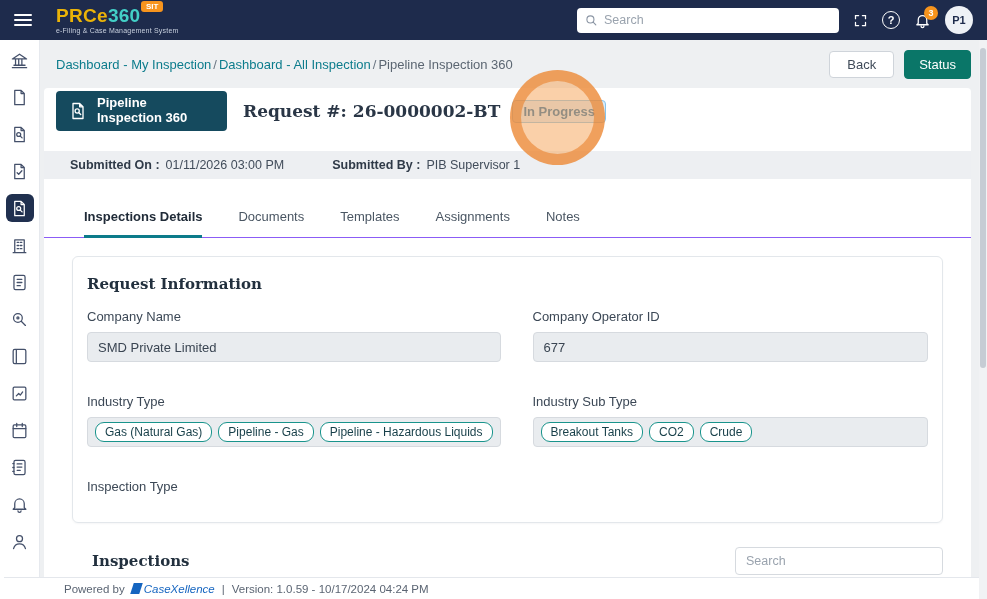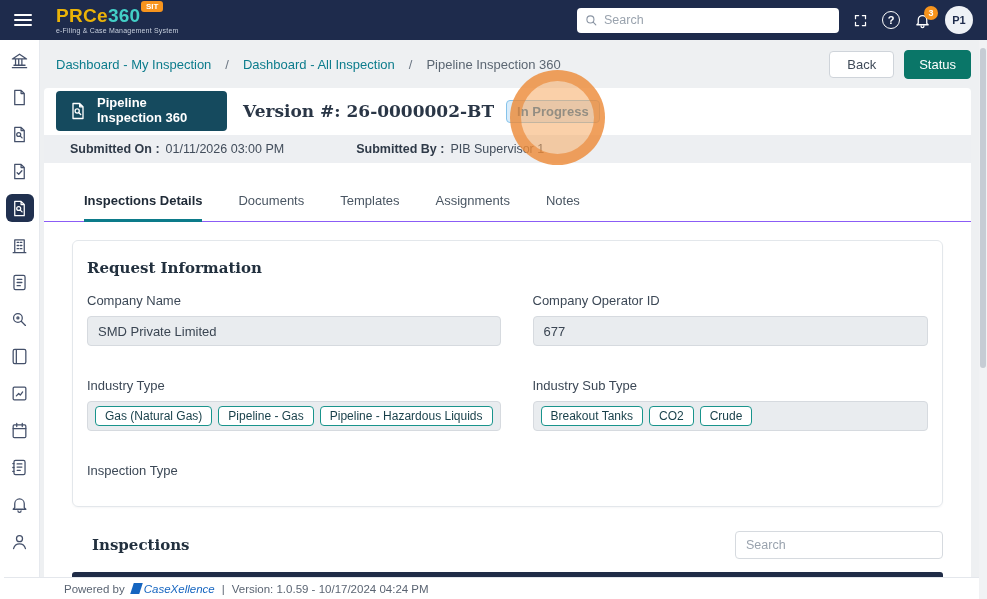--- a/index.html
+++ b/index.html
@@ -65,21 +65,21 @@
     padding-top: 6px; gap: 9px; z-index: 5;
   }
   .sb-item { width: 28px; height: 28px; display: flex; align-items: center; justify-content: center; border-radius: 6px; cursor: pointer; }
   .sb-item svg { width: 19px; height: 19px; stroke: #44506a; stroke-width: 1.6; fill: none; stroke-linecap: round; stroke-linejoin: round; }
   .sb-item.active { background: #20304f; }
   .sb-item.active svg { stroke: #fff; }
 
   
   .main { position: absolute; left: 40px; top: 40px; right: 0; bottom: 0; background: #eef0f2; }
   .crumb-row { height: 48px; display: flex; align-items: center; padding: 0 16px 0 16px; gap: 10px; }
-  .crumbs { font-size: 13px; display: flex; gap: 14px; flex-wrap: nowrap; }
+  .crumbs { font-size: 13px; display: flex; gap: 2px; flex-wrap: nowrap; }
   .crumb-link { color: #0c7c8c; cursor: pointer; text-decoration: none; }
   .crumb-sep { color: #6b7683; }
   .crumb-current { color: #5b6672; }
   .crumb-spacer { flex: 1; }
   .btn-back {
     background: #fff; border: 1px solid #cfd4da; color: #3f4a58;
     font-size: 13px; padding: 5px 17px; border-radius: 4px; cursor: pointer;
     font-family: "Liberation Sans", sans-serif;
   }
   .btn-status {
@@ -100,22 +100,22 @@
   }
   .module-badge svg { width: 20px; height: 20px; stroke: #fff; stroke-width: 1.6; fill: none; stroke-linecap: round; stroke-linejoin: round; }
   .module-title { font-size: 13px; font-weight: 700; line-height: 1.15; width: 118px; }
   .request-title { font-family: "DejaVu Serif", serif; font-size: 17px; font-weight: 700; color: #2a3646; margin-left: 16px; }
   .status-pill {
     margin-left: 12px; background: #d9ecfa; border: 1px solid #86c3ea; color: #1c6ca8;
     font-size: 13px; font-weight: 600; padding: 3px 10px; border-radius: 4px;
   }
 
   .submitted-strip {
-    margin-top: 4px; background: #edeff2; padding: 7px 26px;
-    display: flex; gap: 72px; font-size: 12.5px;
+    margin-top: 20px; background: #edeff2; padding: 7px 26px;
+    display: flex; gap: 48px; font-size: 12.5px;
   }
   .submitted-item { display: flex; gap: 6px; }
   .submitted-label { font-weight: 700; color: #2f3a48; }
   .submitted-value { color: #424d5b; }
 
   .tabs { margin-top: 30px; padding: 0 40px; display: flex; gap: 36px; border-bottom: 1px solid #8b5cf6; }
   .tab { padding-bottom: 11px; font-size: 13px; color: #4a5663; cursor: pointer; }
   .tab.active { color: #202b38; font-weight: 700; border-bottom: 3px solid #0c7b8a; margin-bottom: -1px; }
 
   .card {
@@ -126,21 +126,21 @@
   .grid { display: grid; grid-template-columns: 1fr 1fr; column-gap: 18px; row-gap: 16px; gap: 32px; }
   .field-label { font-size: 13px; color: #3c4856; margin-bottom: 8px; }
   .dis-input {
     background: #e9ecef; border: 1px solid #d6dadf; border-radius: 4px;
     min-height: 30px; display: flex; align-items: center; padding: 2px 10px;
     font-size: 13px; color: #3a4552;
   }
   .chips { gap: 6px; padding: 2px 7px; flex-wrap: nowrap; }
   .chip {
     background: #fff; border: 1px solid #19948c; color: #173f49;
-    border-radius: 4px; padding: 2px 9px; font-size: 12px; white-space: nowrap;
+    border-radius: 9px; padding: 2px 9px; font-size: 12px; white-space: nowrap;
   }
 
   .insp-section { margin: 24px 28px 0; }
   .insp-head { display: flex; justify-content: space-between; align-items: center; margin-left: 20px; }
   .insp-title { font-family: "DejaVu Serif", serif; font-size: 15px; font-weight: 700; color: #22303e; }
   .insp-search {
     width: 208px; height: 28px; border: 1px solid #d6dadf; border-radius: 4px;
     padding: 0 10px; font-size: 12.5px; color: #3a4552; outline: none;
     font-family: "Liberation Sans", sans-serif;
   }
@@ -326,21 +326,21 @@
     <div class="module-row">
       <div class="module-badge">
         <svg viewBox="0 0 24 24">
             <path d="M6 3h8l4 4v14H6zM14 3v4h4"></path>
             <circle cx="11" cy="12" r="2.5"></circle>
             <path d="M13 14l2.3 2.3"></path>
           </svg>
         <span class="module-title">Pipeline Inspection 360</span>
       </div>
       <div class="request-title">
-        <span>Version #:</span>
+        <span>Request #:</span>
         <span>26-0000002-BT</span>
       </div>
       <span class="status-pill">In Progress</span>
     </div>
 
     <div class="submitted-strip">
       <div class="submitted-item">
         <span class="submitted-label">Submitted On :</span>
         <span class="submitted-value">01/11/2026 03:00 PM</span>
       </div>

